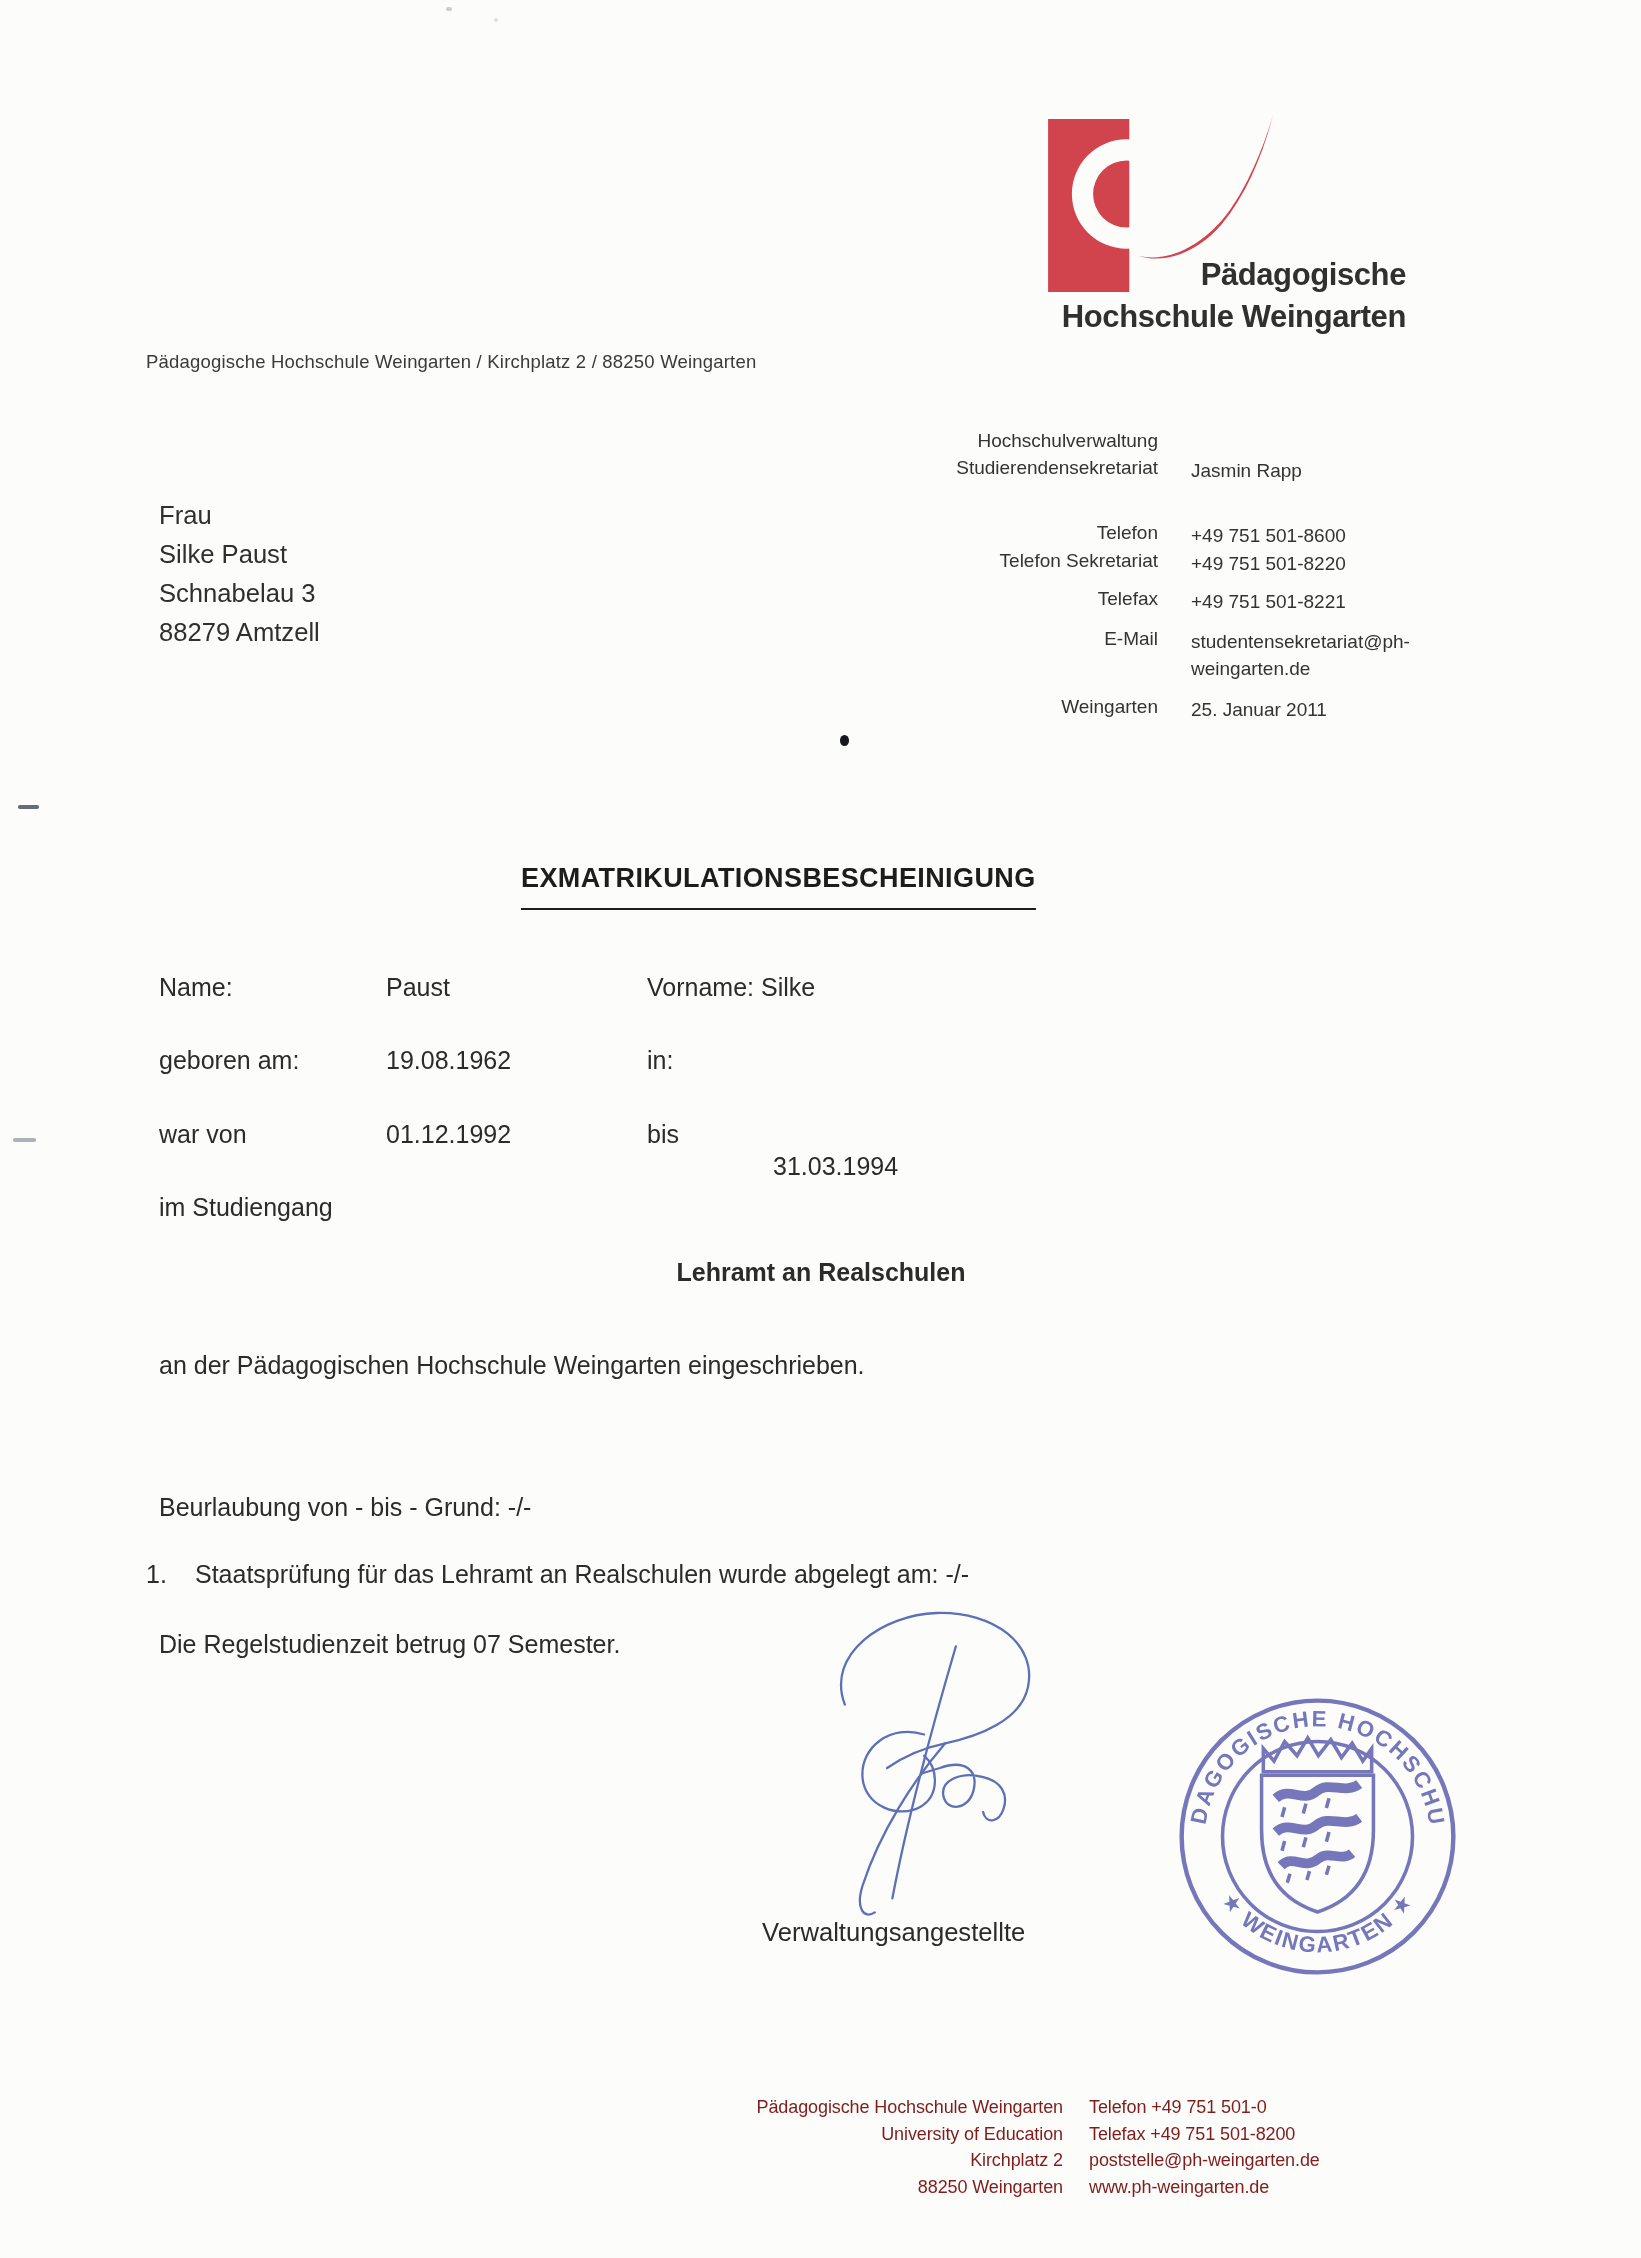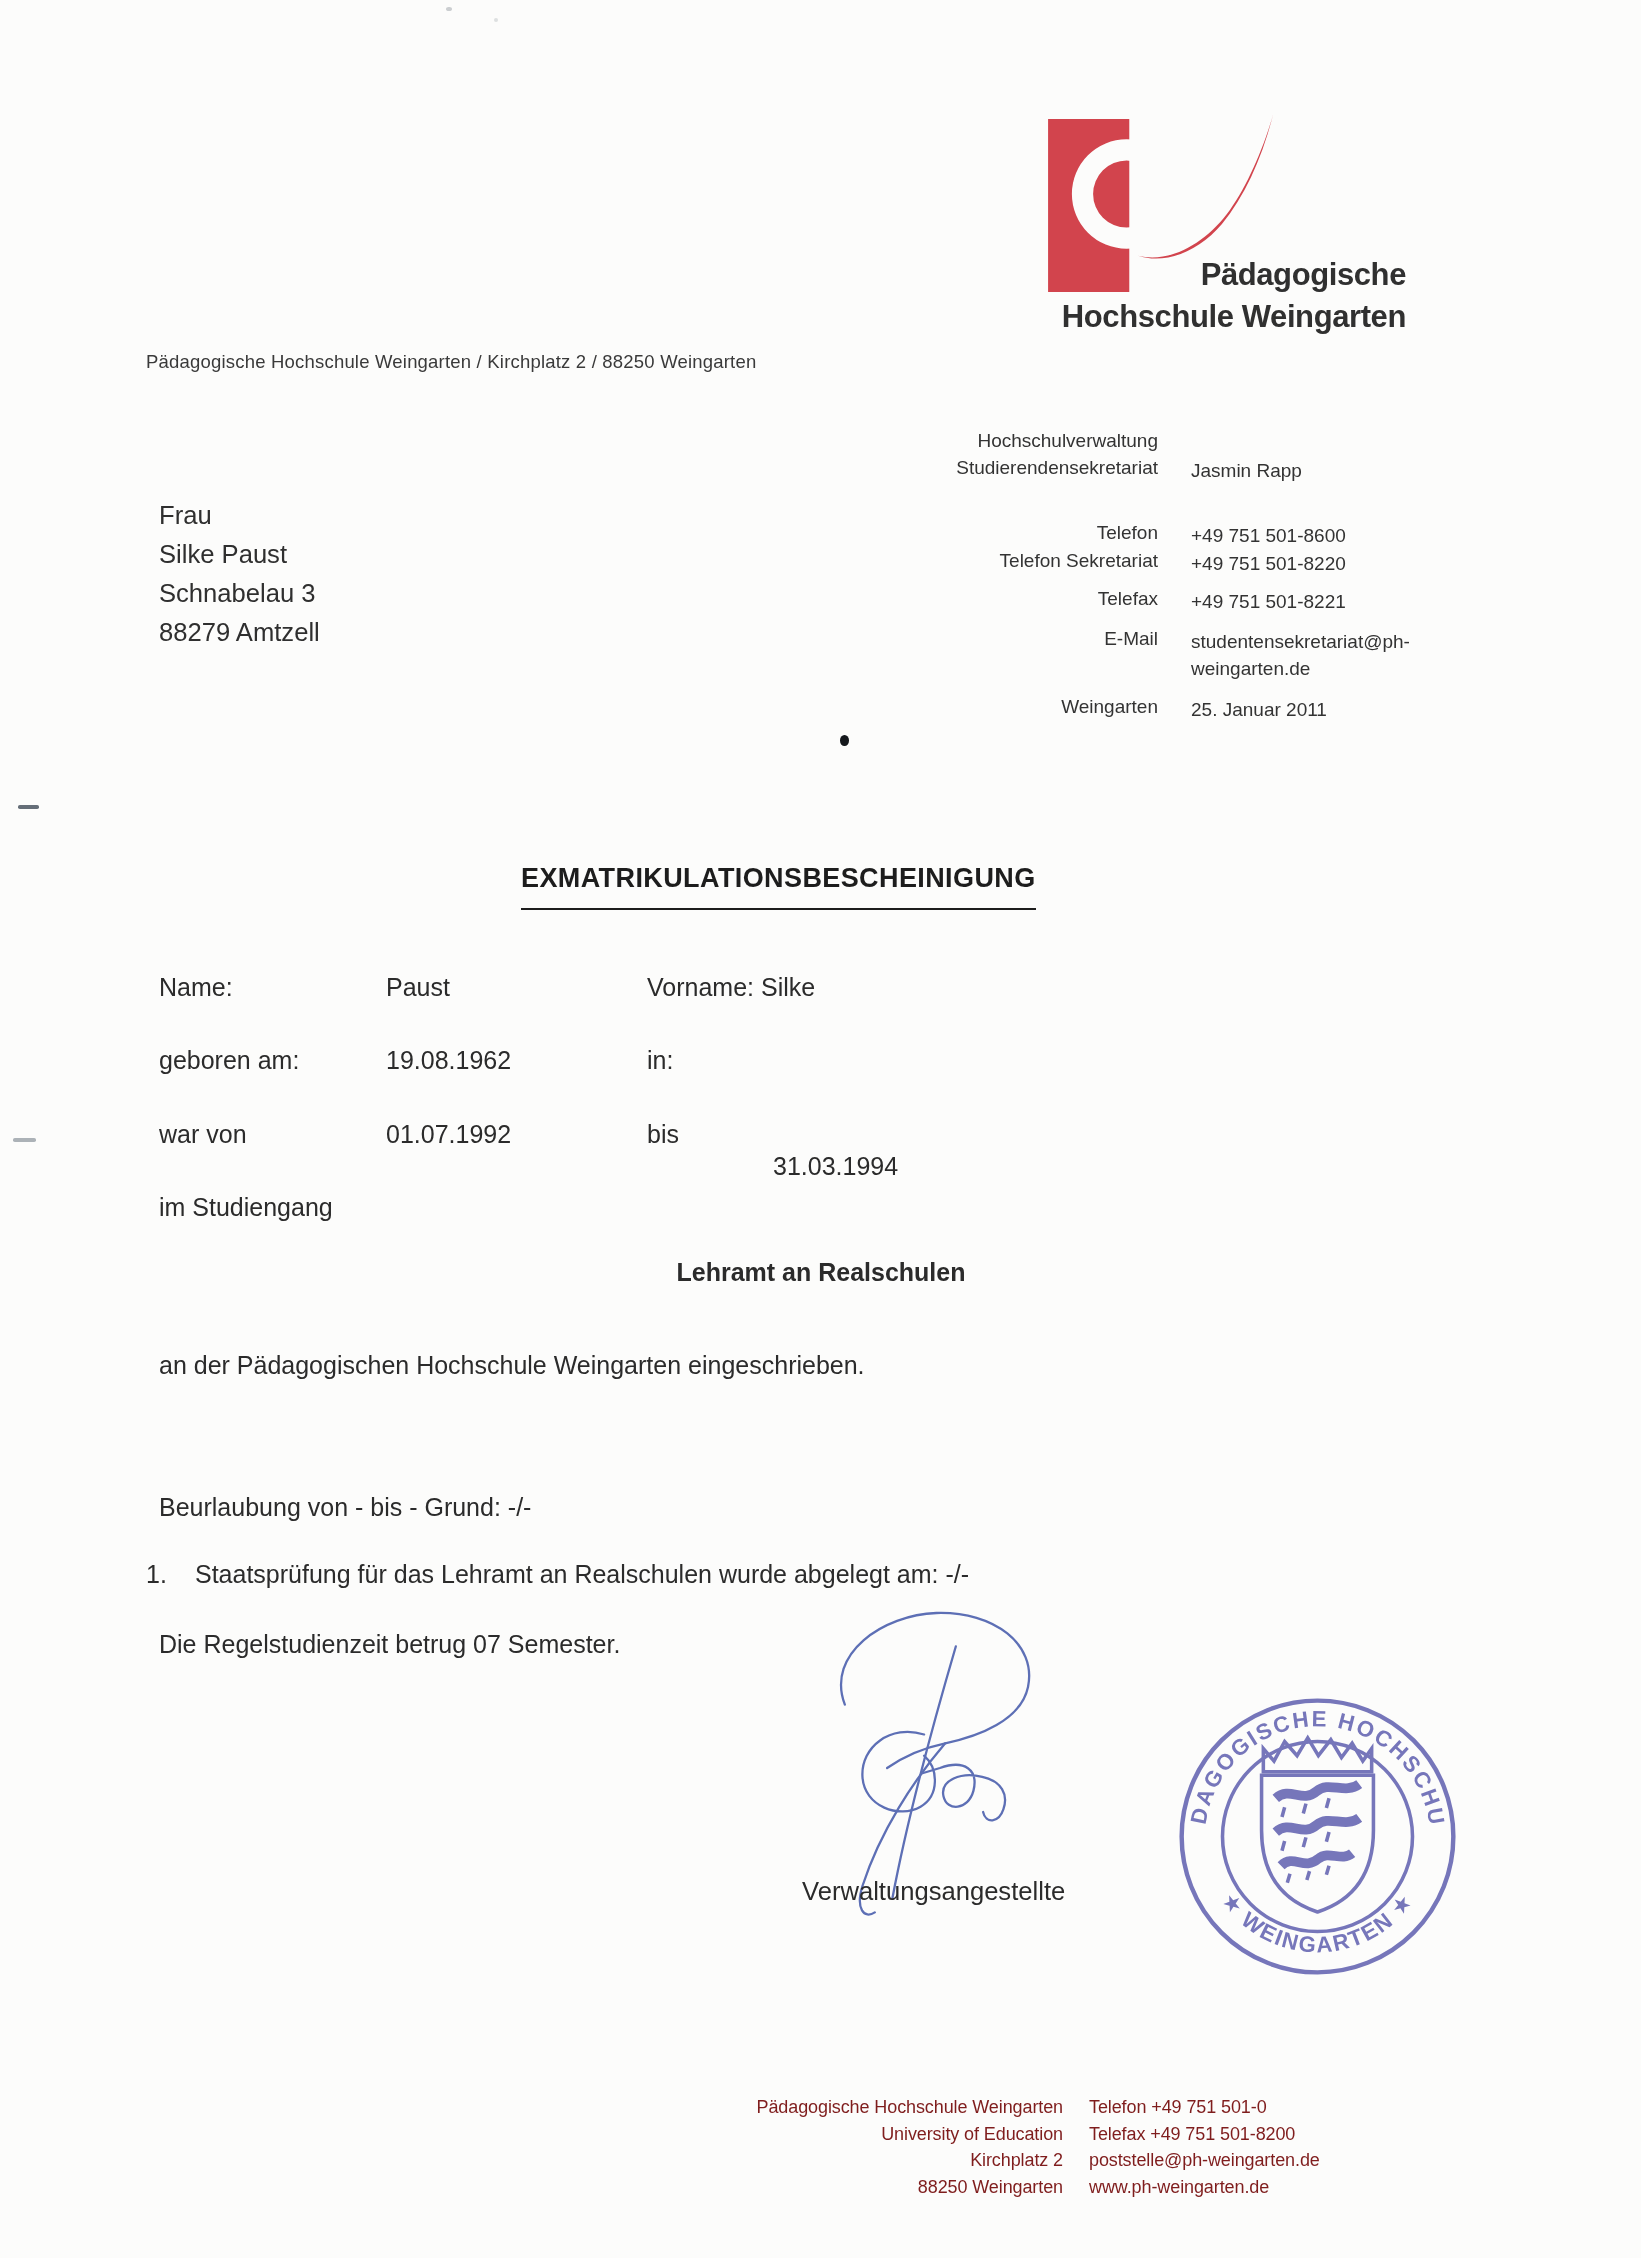--- a/index.html
+++ b/index.html
@@ -41,21 +41,21 @@
     position:absolute;left:521px;top:863px;
     font-size:27px;font-weight:bold;letter-spacing:0.4px;color:#1d1d1d;
   }
   .doc-title span{display:inline-block;border-bottom:2.6px solid #1d1d1d;padding-bottom:14px;}
 
   .body-text{position:absolute;font-size:25px;color:#2b2b2b;}
   .bold{font-weight:bold;}
   .centered{left:0;width:1642px;text-align:center;}
 
   .sig-svg{position:absolute;left:792px;top:1595px;width:273px;height:331px;}
-  .sig-caption{position:absolute;left:762px;top:1877px;font-size:25.6px;color:#2b2b2b;margin-left:40px;}
+  .sig-caption{position:absolute;left:762px;top:1918px;font-size:25.6px;color:#2b2b2b;}
 
   .stamp-svg{position:absolute;left:1171px;top:1690px;width:293px;height:293px;opacity:0.92;}
 
   
   .footer-col{position:absolute;top:2094px;font-size:18px;line-height:26.5px;color:#7f1d1d;letter-spacing:-0.1px;}
   .footer-left{left:706px;width:357px;text-align:right;}
   .footer-right{left:1083px;text-align:left;margin-left:6px;}
 
   .noise{position:absolute;border-radius:50%;}
 </style>
@@ -127,21 +127,21 @@
 
   <div class="body-text" style="left:159px;top:973px;">Name:</div>
   <div class="body-text" style="left:386px;top:973px;">Paust</div>
   <div class="body-text" style="left:647px;top:973px;">Vorname: Silke</div>
 
   <div class="body-text" style="left:159px;top:1046px;">geboren am:</div>
   <div class="body-text" style="left:386px;top:1046px;">19.08.1962</div>
   <div class="body-text" style="left:647px;top:1046px;">in:</div>
 
   <div class="body-text" style="left:159px;top:1120px;">war von</div>
-  <div class="body-text" style="left:386px;top:1120px;">01.07.1992</div>
+  <div class="body-text" style="left:386px;top:1120px;">01.12.1992</div>
   <div class="body-text" style="left:647px;top:1120px;">bis</div>
   <div class="body-text" style="left:773px;top:1120px;margin-top:32px;">31.03.1994</div>
 
   <div class="body-text" style="left:159px;top:1193px;">im Studiengang</div>
 
   <div class="body-text bold centered" style="top:1258px;">Lehramt an Realschulen</div>
 
   <div class="body-text" style="left:159px;top:1351px;">an der Pädagogischen Hochschule Weingarten eingeschrieben.</div>
 
   <div class="body-text" style="left:159px;top:1493px;">Beurlaubung von - bis - Grund: -/-</div>

